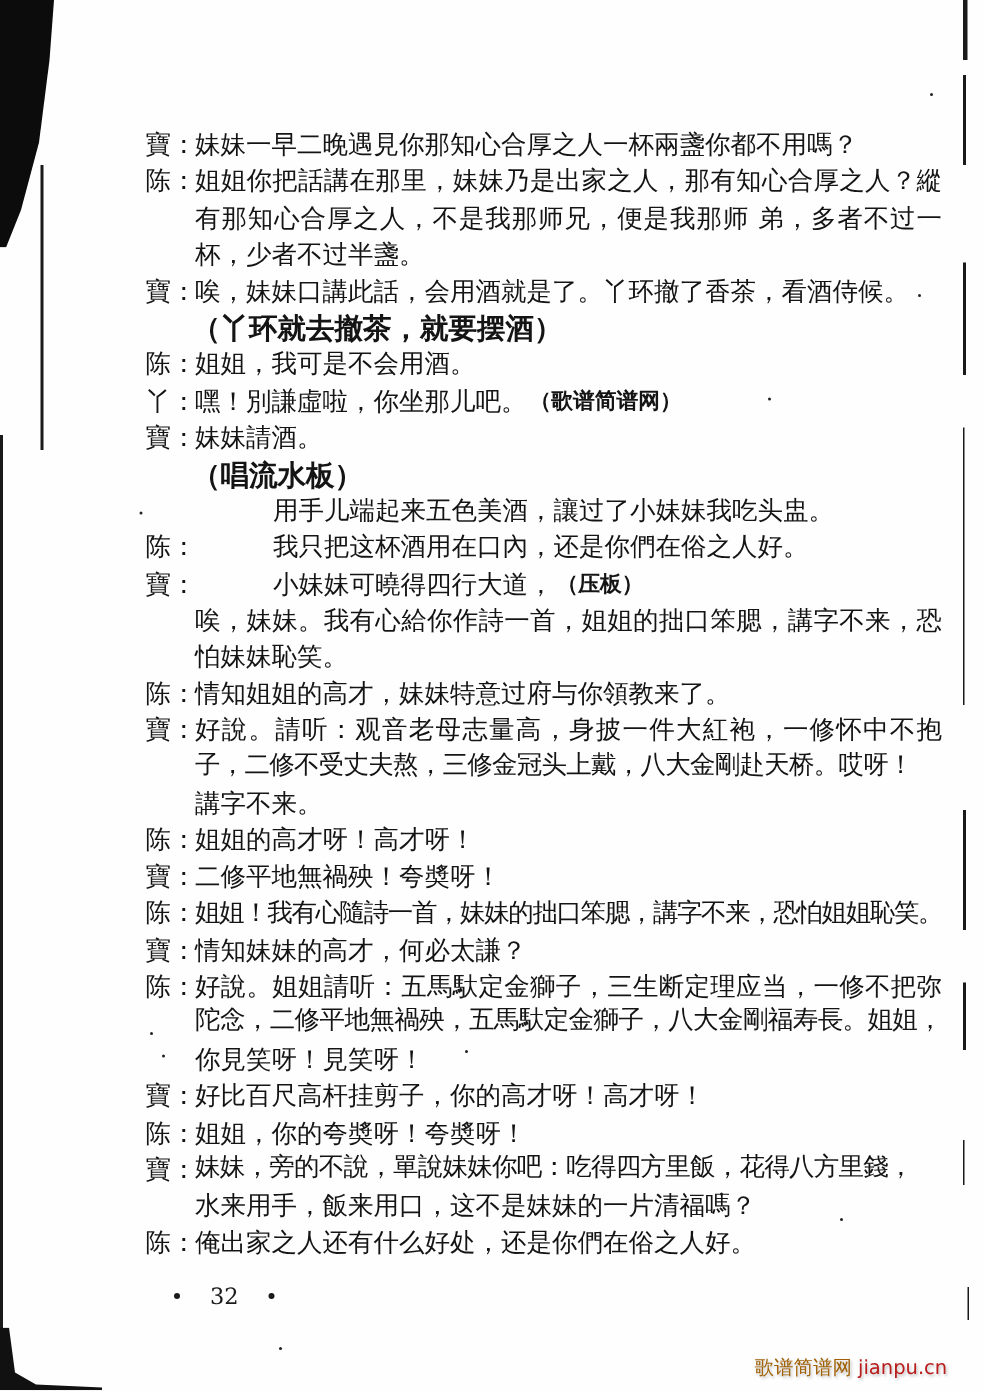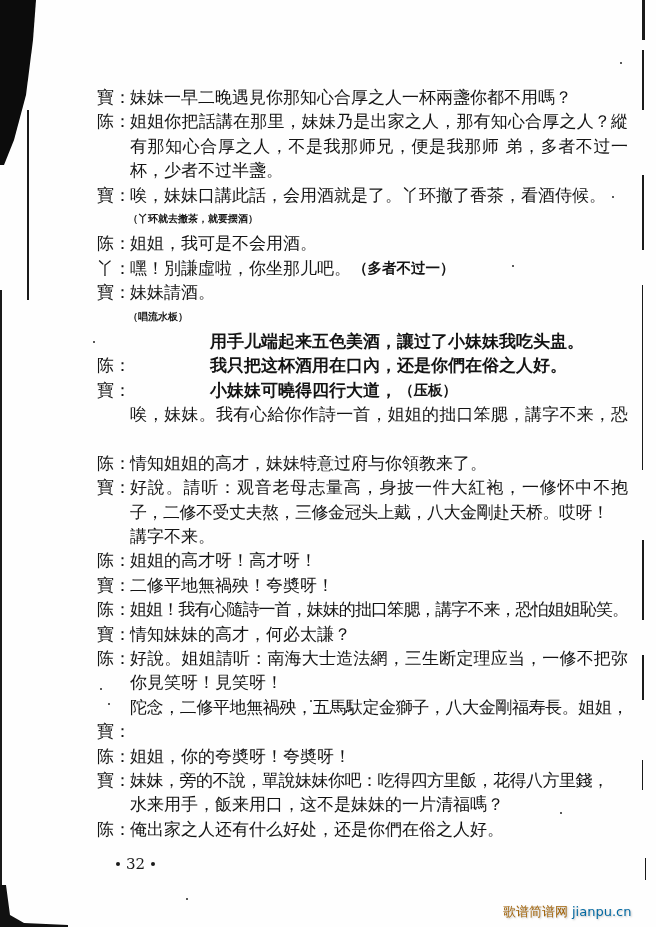--- a/index.html
+++ b/index.html
@@ -37,49 +37,49 @@
       display: flex;
       white-space: nowrap;
       height: 24.4px;
       line-height: 24.4px;
       font-size: 17px;
     }
     .spk { flex: 0 0 33px; width: 33px; overflow: visible; }
     .txt { flex: 0 0 auto; }
     .row.full .txt { width: 498px; text-align: justify; text-align-last: justify; }
     .row.tight .txt { letter-spacing: -1px; }
-    .row.semi-tight .txt { letter-spacing: -0.5px; }
-    .row.song .txt { margin-left: 80px; font-weight: bold; }
+    .row.semi-tight .txt { letter-spacing: -0.5px; font-family: Liberation Mono, monospace; }
+    .row.song .txt { margin-left: 52px; }
     .stage {
-      font-size: 10px;
+      font-size: 19px;
       font-weight: bold;
       margin-left: -2px;
     }
     .stage-inline {
       font-size: 14.5px;
       font-weight: bold;
       margin-left: 2px;
     }
 
     
     .page-number {
       position: absolute; left: 116px; top: 855px;
-      display: flex; align-items: center; gap: 6px;
+      display: flex; align-items: center; gap: 20px;
       font-size: 15px; font-family: "DejaVu Serif", serif;
       color: #1a1a1a;
     }
     .dot { width: 4px; height: 4px; border-radius: 50%; background: #1a1a1a; display: inline-block; }
     .watermark {
       position: absolute; left: 503px; top: 903px;
       font-size: 13px;
       text-shadow: 1px 1px 2px rgba(0,0,0,0.25);
       white-space: nowrap;
     }
     .wm-site { color: #a16207; font-family: "DejaVu Serif", serif; }
-    .wm-domain { color: #0369a1; font-family: "DejaVu Sans", sans-serif; margin-left: 4px; }
+    .wm-domain { color: #b91c1c; font-family: "DejaVu Sans", sans-serif; margin-left: 4px; }
   </style>
 </head>
 <body>
 
 <div class="page">
 
   <div class="binding-shadow"></div>
   <div class="edge-line" style="left:27px;top:110px;width:2px;height:190px;"></div>
   <div class="edge-line" style="left:0;top:290px;width:2px;height:600px;"></div>
   <div class="bottom-smudge"></div>
@@ -136,21 +136,21 @@
       </div>
 
     <div class="row">
         <span class="spk">陈：</span>
         <span class="txt">姐姐，我可是不会用酒。</span>
       </div>
 
     <div class="row">
         <span class="spk">丫：</span>
         <span class="txt">嘿！別謙虛啦，你坐那儿吧。</span>
-        <span class="stage-inline">（多者不过一）</span>
+        <span class="stage-inline">（歌谱简谱网）</span>
       </div>
 
     <div class="row">
         <span class="spk">寶：</span>
         <span class="txt">妹妹請酒。</span>
       </div>
 
     <div class="row">
         <span class="spk"></span>
         <span class="stage">（唱流水板）</span>
@@ -172,20 +172,21 @@
         <span class="stage-inline">（压板）</span>
       </div>
 
     <div class="row full">
         <span class="spk"></span>
         <span class="txt">唉，妹妹。我有心給你作詩一首，姐姐的拙口笨腮，講字不来，恐</span>
       </div>
 
     <div class="row">
         <span class="spk"></span>
+        <span class="txt">怕妹妹恥笑。</span>
       </div>
 
     <div class="row">
         <span class="spk">陈：</span>
         <span class="txt">情知姐姐的高才，妹妹特意过府与你領教来了。</span>
       </div>
 
     <div class="row full">
         <span class="spk">寶：</span>
         <span class="txt">好說。請听：观音老母志量高，身披一件大紅袍，一修怀中不抱</span>
@@ -216,35 +217,36 @@
         <span class="txt">姐姐！我有心隨詩一首，妹妹的拙口笨腮，講字不来，恐怕姐姐恥笑。</span>
       </div>
 
     <div class="row">
         <span class="spk">寶：</span>
         <span class="txt">情知妹妹的高才，何必太謙？</span>
       </div>
 
     <div class="row full">
         <span class="spk">陈：</span>
-        <span class="txt">好說。姐姐請听：南海大士造法網，三生断定理应当，一修不把弥</span>
+        <span class="txt">好說。姐姐請听：五馬馱定金獅子，三生断定理应当，一修不把弥</span>
+      </div>
+
+    <div class="row full semi-tight">
+        <span class="spk"></span>
+        <span class="txt">陀念，二修平地無禍殃，五馬馱定金獅子，八大金剛福寿長。姐姐，</span>
       </div>
 
     <div class="row">
         <span class="spk"></span>
         <span class="txt">你見笑呀！見笑呀！</span>
       </div>
 
-    <div class="row full semi-tight">
-        <span class="spk"></span>
-        <span class="txt">陀念，二修平地無禍殃，五馬馱定金獅子，八大金剛福寿長。姐姐，</span>
-      </div>
-
-    <div class="row">
-        <span class="spk">寶：</span>
+    <div class="row">
+        <span class="spk">寶：</span>
+        <span class="txt">好比百尺高杆挂剪子，你的高才呀！高才呀！</span>
       </div>
 
     <div class="row">
         <span class="spk">陈：</span>
         <span class="txt">姐姐，你的夸奬呀！夸奬呀！</span>
       </div>
 
     <div class="row semi-tight">
         <span class="spk">寶：</span>
         <span class="txt">妹妹，旁的不說，單說妹妹你吧：吃得四方里飯，花得八方里錢，</span>

